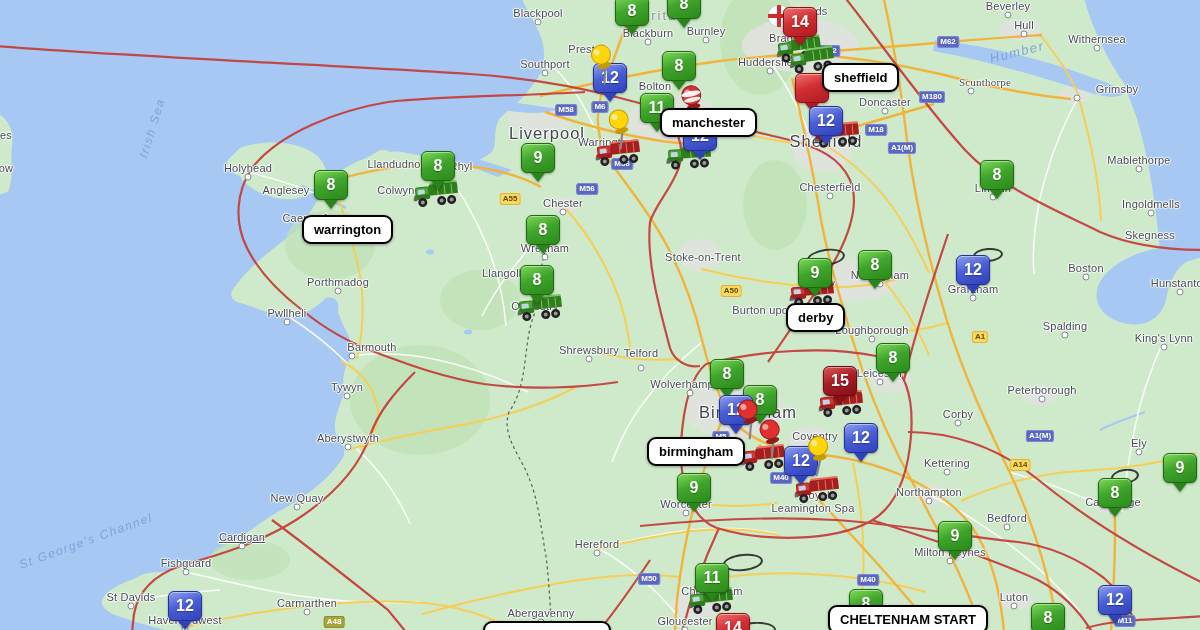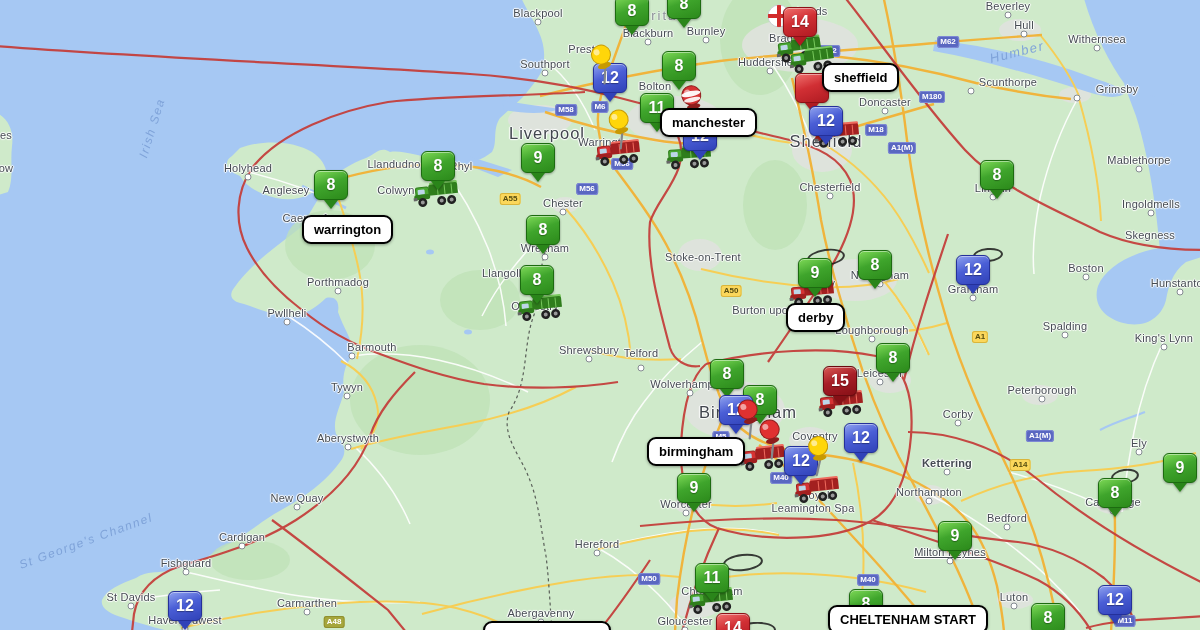--- a/index.html
+++ b/index.html
@@ -213,21 +213,21 @@
       <div class="city" style="left: 770px; top: 62px;">Huddersfield</div>
       <div class="citydot" style="left: 770px; top: 71px;"></div>
       <div class="city" style="left: 1008px; top: 6px;">Beverley</div>
       <div class="citydot" style="left: 1008px; top: 15px;"></div>
       <div class="city" style="left: 1024px; top: 25px;">Hull</div>
       <div class="citydot" style="left: 1024px; top: 34px;"></div>
       <div class="city" style="left: 1097px; top: 39px;">Withernsea</div>
       <div class="citydot" style="left: 1097px; top: 48px;"></div>
       <div class="city" style="left: 1077px; top: 89px; margin-left: 40px;">Grimsby</div>
       <div class="citydot" style="left: 1077px; top: 98px;"></div>
-      <div class="city" style="left: 1008px; top: 82px;">Scunthorpe</div>
+      <div class="city" style="left: 985px; top: 82px; font-family: Liberation Serif, serif;">Scunthorpe</div>
       <div class="citydot" style="left: 971px; top: 91px;"></div>
       <div class="city" style="left: 885px; top: 102px;">Doncaster</div>
       <div class="citydot" style="left: 885px; top: 111px;"></div>
       <div class="city major" style="left: 547px; top: 133px;">Liverpool</div>
       <div class="city" style="left: 606px; top: 142px;">Warrington</div>
       <div class="city major" style="left: 826px; top: 141px;">Sheffield</div>
       <div class="city" style="left: 830px; top: 187px;">Chesterfield</div>
       <div class="citydot" style="left: 830px; top: 196px;"></div>
       <div class="city" style="left: 1139px; top: 160px;">Mablethorpe</div>
       <div class="citydot" style="left: 1139px; top: 169px;"></div>
@@ -252,21 +252,21 @@
       <div class="citydot" style="left: 1065px; top: 335px;"></div>
       <div class="city" style="left: 1164px; top: 338px;">King's Lynn</div>
       <div class="citydot" style="left: 1164px; top: 347px;"></div>
       <div class="city" style="left: 703px; top: 257px;">Stoke-on-Trent</div>
       <div class="city" style="left: 880px; top: 373px;">Leicester</div>
       <div class="citydot" style="left: 880px; top: 382px;"></div>
       <div class="city" style="left: 1042px; top: 390px;">Peterborough</div>
       <div class="citydot" style="left: 1042px; top: 399px;"></div>
       <div class="city" style="left: 958px; top: 414px;">Corby</div>
       <div class="citydot" style="left: 958px; top: 423px;"></div>
-      <div class="city" style="left: 947px; top: 463px; font-weight: bold;">Kettering</div>
+      <div class="city" style="left: 947px; top: 463px;">Kettering</div>
       <div class="citydot" style="left: 947px; top: 472px;"></div>
       <div class="city" style="left: 929px; top: 492px;">Northampton</div>
       <div class="citydot" style="left: 929px; top: 501px;"></div>
       <div class="city" style="left: 563px; top: 203px;">Chester</div>
       <div class="citydot" style="left: 563px; top: 212px;"></div>
       <div class="city" style="left: 545px; top: 248px;">Wrexham</div>
       <div class="citydot" style="left: 545px; top: 257px;"></div>
       <div class="city" style="left: 508px; top: 273px;">Llangollen</div>
       <div class="city" style="left: 535px; top: 306px;">Oswestry</div>
       <div class="city" style="left: 589px; top: 350px;">Shrewsbury</div>
@@ -282,21 +282,21 @@
       <div class="city" style="left: 813px; top: 508px;">Leamington Spa</div>
       <div class="city" style="left: 686px; top: 504px;">Worcester</div>
       <div class="citydot" style="left: 686px; top: 513px;"></div>
       <div class="city" style="left: 597px; top: 544px;">Hereford</div>
       <div class="citydot" style="left: 597px; top: 553px;"></div>
       <div class="city" style="left: 541px; top: 613px;">Abergavenny</div>
       <div class="citydot" style="left: 541px; top: 622px;"></div>
       <div class="city" style="left: 685px; top: 621px;">Gloucester</div>
       <div class="citydot" style="left: 685px; top: 630px;"></div>
       <div class="city" style="left: 712px; top: 591px;">Cheltenham</div>
-      <div class="city" style="left: 950px; top: 552px; text-decoration: underline;">Milton Keynes</div>
+      <div class="city" style="left: 950px; top: 552px;">Milton Keynes</div>
       <div class="citydot" style="left: 950px; top: 561px;"></div>
       <div class="city" style="left: 1007px; top: 518px;">Bedford</div>
       <div class="citydot" style="left: 1007px; top: 527px;"></div>
       <div class="city" style="left: 1014px; top: 597px;">Luton</div>
       <div class="citydot" style="left: 1014px; top: 606px;"></div>
       <div class="city" style="left: 1113px; top: 502px;">Cambridge</div>
       <div class="citydot" style="left: 1113px; top: 511px;"></div>
       <div class="city" style="left: 1139px; top: 443px;">Ely</div>
       <div class="citydot" style="left: 1139px; top: 452px;"></div>
       <div class="city" style="left: 248px; top: 168px;">Holyhead</div>
@@ -311,21 +311,21 @@
       <div class="city" style="left: 287px; top: 313px;">Pwllheli</div>
       <div class="citydot" style="left: 287px; top: 322px;"></div>
       <div class="city" style="left: 372px; top: 347px;">Barmouth</div>
       <div class="citydot" style="left: 352px; top: 356px;"></div>
       <div class="city" style="left: 347px; top: 387px;">Tywyn</div>
       <div class="citydot" style="left: 347px; top: 396px;"></div>
       <div class="city" style="left: 348px; top: 438px;">Aberystwyth</div>
       <div class="citydot" style="left: 348px; top: 447px;"></div>
       <div class="city" style="left: 297px; top: 498px;">New Quay</div>
       <div class="citydot" style="left: 297px; top: 507px;"></div>
-      <div class="city" style="left: 242px; top: 537px;">Cardigan</div>
+      <div class="city" style="left: 242px; top: 537px; text-decoration: underline;">Cardigan</div>
       <div class="citydot" style="left: 242px; top: 546px;"></div>
       <div class="city" style="left: 186px; top: 563px;">Fishguard</div>
       <div class="citydot" style="left: 186px; top: 572px;"></div>
       <div class="city" style="left: 131px; top: 597px;">St Davids</div>
       <div class="citydot" style="left: 131px; top: 606px;"></div>
       <div class="city" style="left: 185px; top: 620px;">Haverfordwest</div>
       <div class="citydot" style="left: 185px; top: 629px;"></div>
       <div class="city" style="left: 307px; top: 603px;">Carmarthen</div>
       <div class="citydot" style="left: 307px; top: 612px;"></div>
       <div class="city" style="left: 6px; top: 135px;">es</div>

